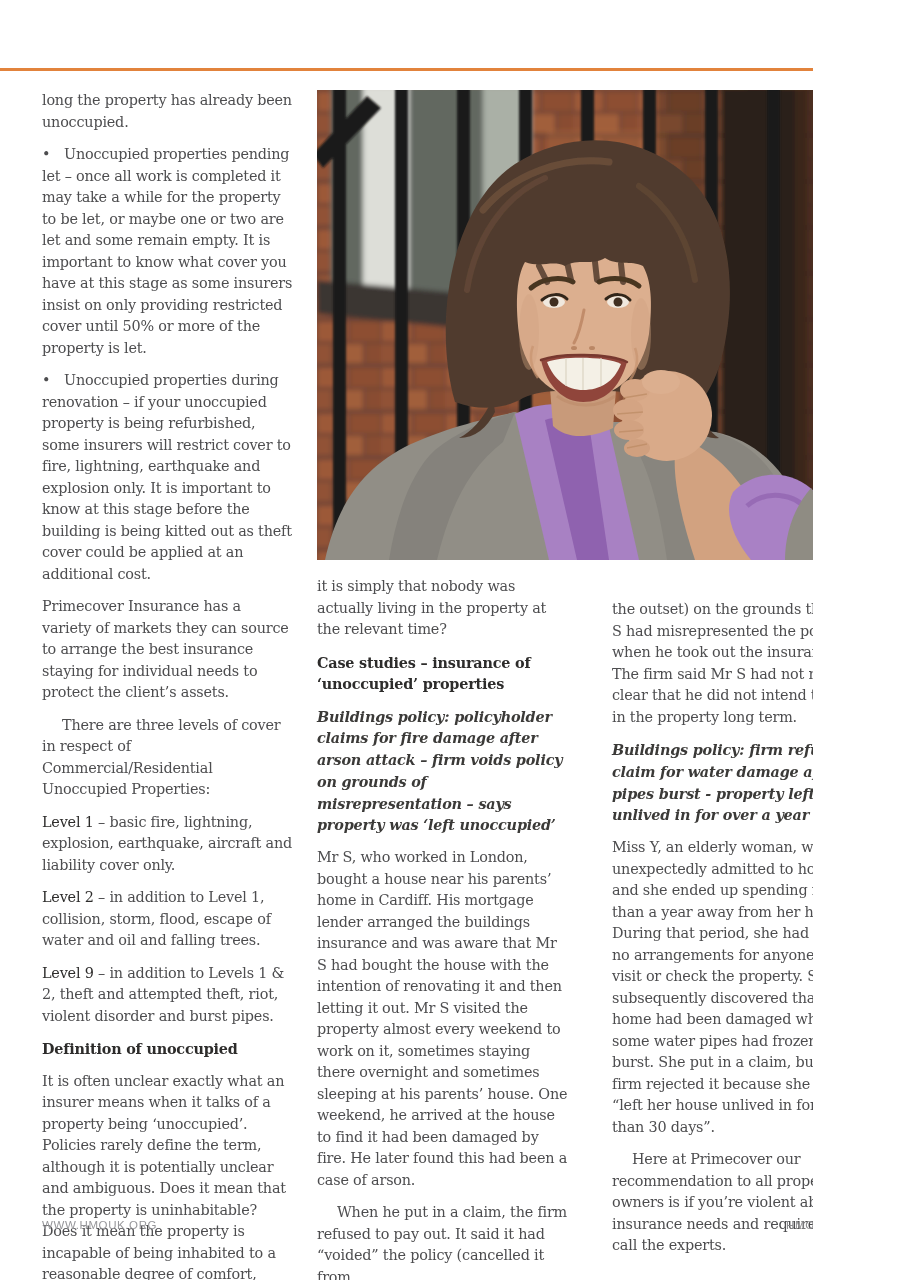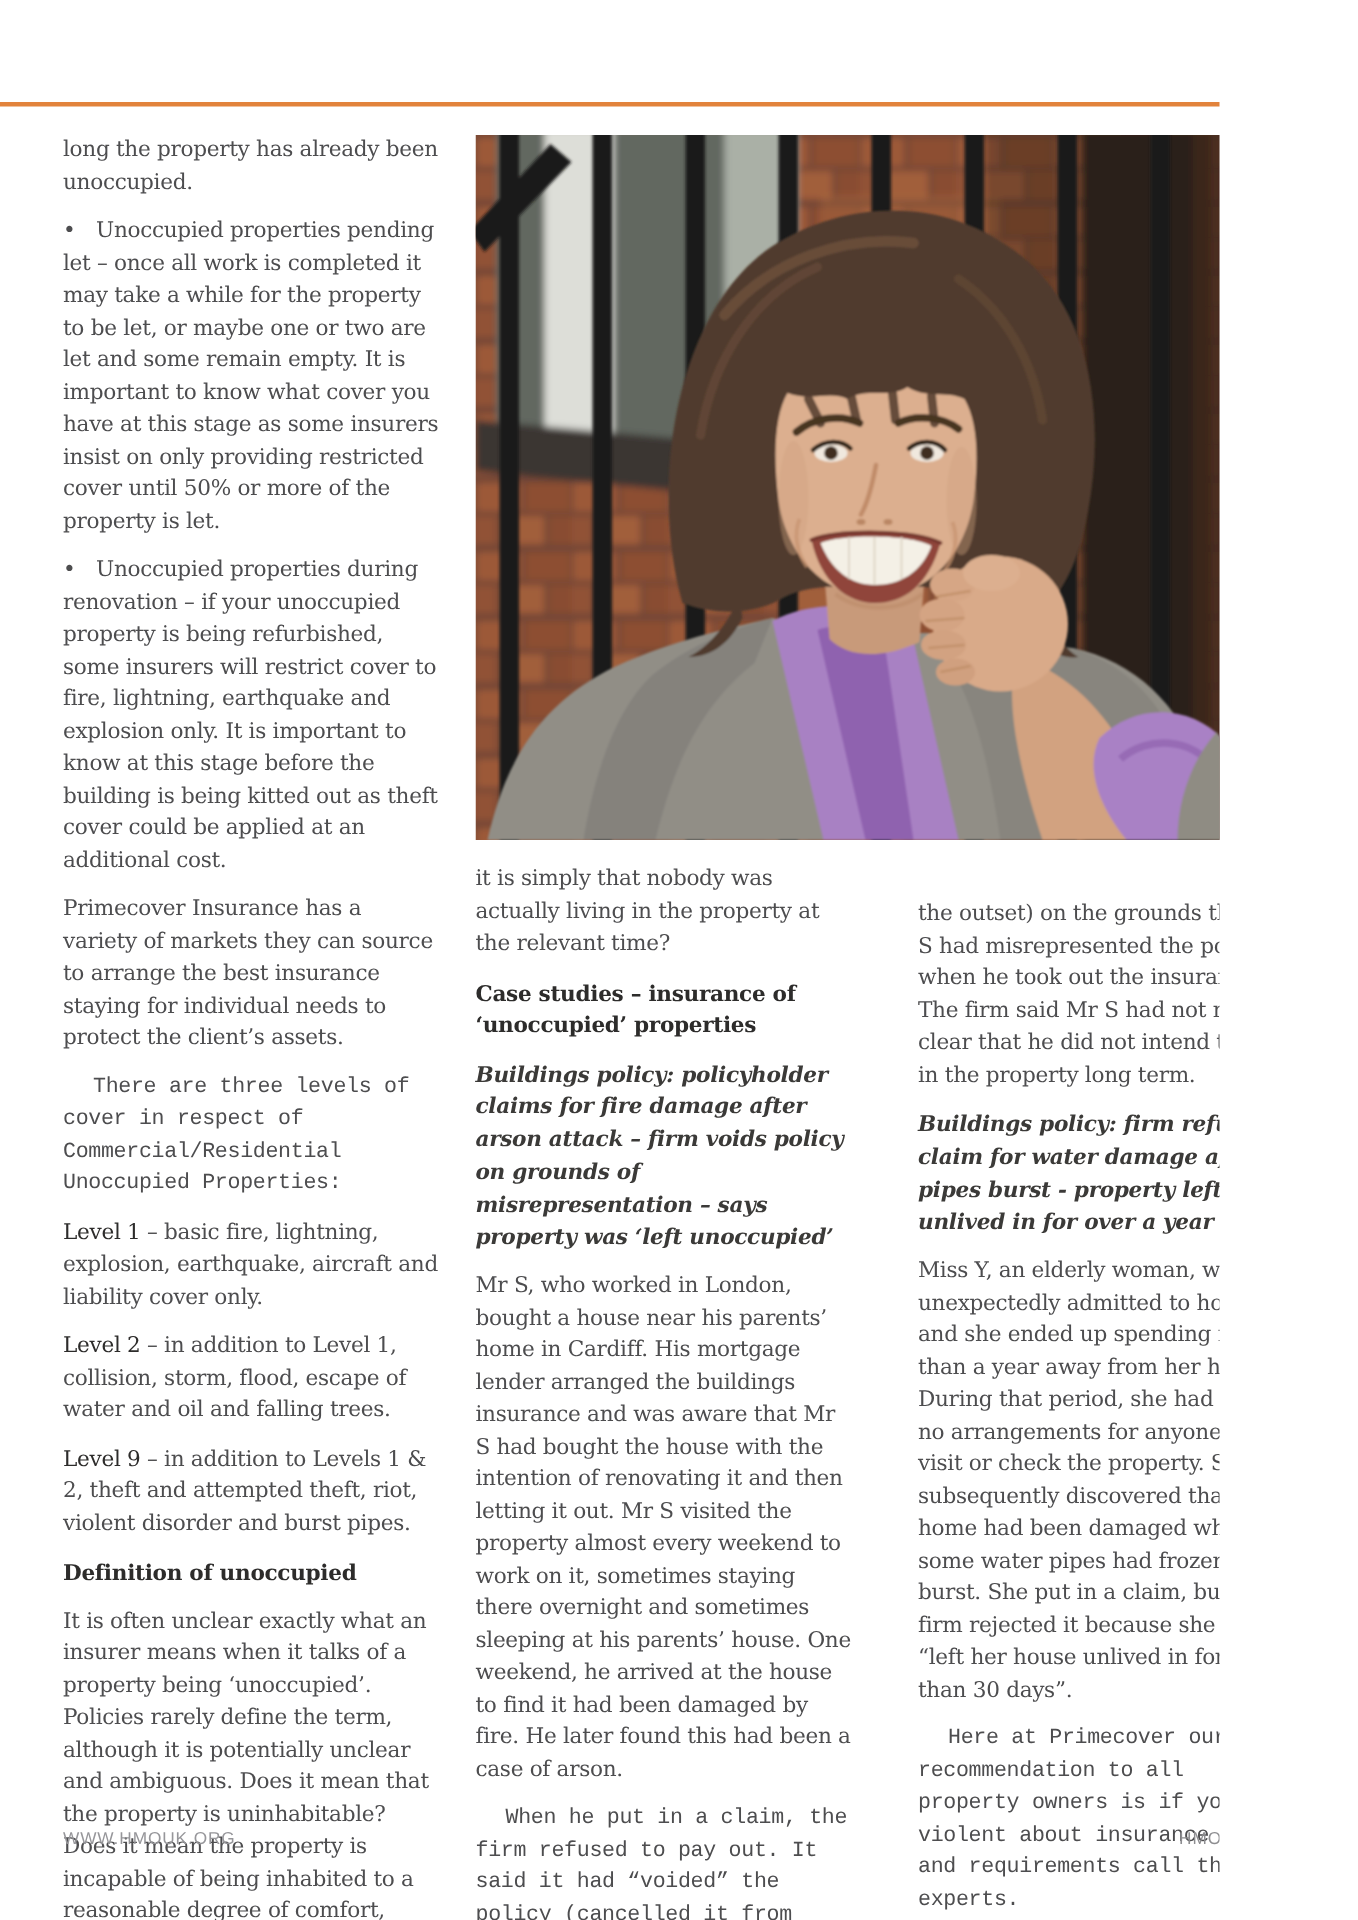--- a/index.html
+++ b/index.html
@@ -8,21 +8,21 @@
   .rule{position:absolute;left:0;top:68px;width:845px;height:3px;background:#E2833C;}
   .photo{position:absolute;left:317px;top:90px;width:528px;height:470px;overflow:hidden;}
   .col{position:absolute;width:252px;font-size:14.4px;line-height:21.5px;color:#4d4d4f;
        letter-spacing:-0.2px;text-align:left;}
   .col p{margin:0 0 11px;}
   .col1{left:42px;top:90px;}
   .col2{left:317px;top:576px;}
   .col3{left:612px;top:576px;width:253px;margin-top:23px;}
   .heading{font-weight:700;color:#2d2c2b;margin:16px 0 0;}
   .case{font-style:italic;font-weight:700;color:#3b3a38;margin:12px 0 11px;line-height:21.8px;}
-  .indent{text-indent:20px;margin-top:-11px;font-family:Liberation Mono, monospace;}
+  .indent{text-indent:20px;margin-top:-11px;}
   .b{display:inline-block;width:22px;}
   .bold{font-weight:400;color:#2d2c2b;}
   .footer{position:absolute;left:42px;top:1218px;width:803px;display:flex;
           justify-content:space-between;align-items:baseline;
           font-family:"Liberation Sans",sans-serif;font-size:11.5px;color:#96969a;
           letter-spacing:0.6px;}
   .pagecode{color:#8d8d90;}
   .pagenum{color:#E2833C;font-weight:700;font-size:12.5px;}
 </style>
 </head>

